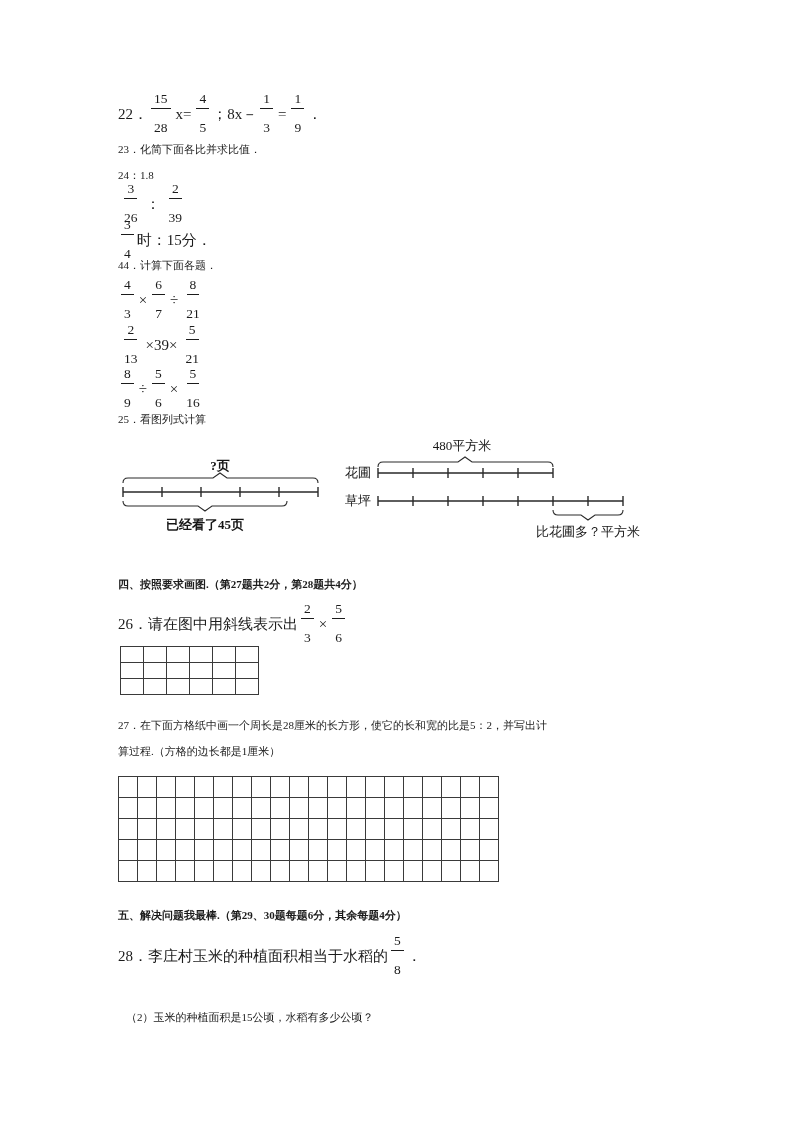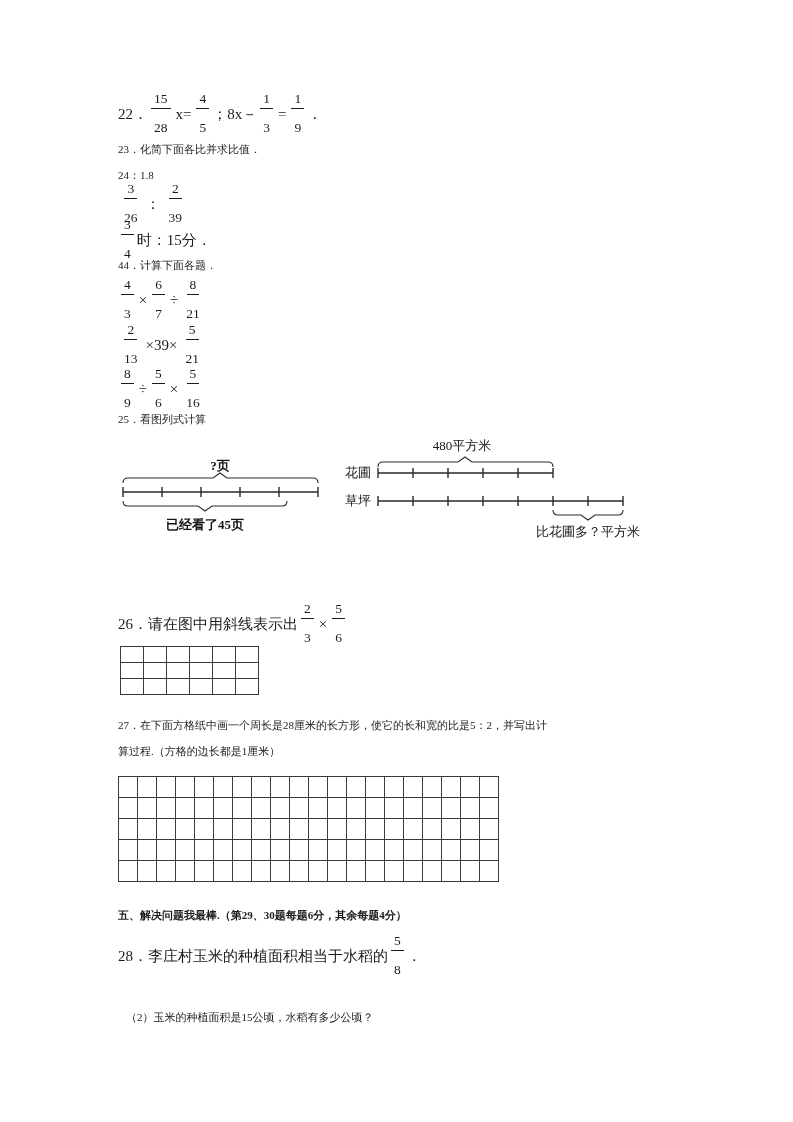--- a/index.html
+++ b/index.html
@@ -99,20 +99,21 @@
       <path class="brace" d="M268,37 Q268,32 273,32 L348,32 L355,27 L362,32 L438,32 Q443,32 443,37"></path>
       <text x="235" y="47">花圃</text>
       <path class="bar" d="M268,43 H443 M268,38 V48 M303,38 V48 M338,38 V48 M373,38 V48 M408,38 V48 M443,38 V48"></path>
       <text x="235" y="75">草坪</text>
       <path class="bar" d="M268,71 H513 M268,66 V76 M303,66 V76 M338,66 V76 M373,66 V76 M408,66 V76 M443,66 V76 M478,66 V76 M513,66 V76"></path>
       <path class="brace" d="M443,80 Q443,85 448,85 L471,85 L478,90 L485,85 L508,85 Q513,85 513,80"></path>
       <text x="478" y="106" text-anchor="middle">比花圃多？平方米</text>
     </g>
   </svg>
 
+  <div class="textline bold" style="top:578px">四、按照要求画图.（第27题共2分，第28题共4分）</div>
 
   <div class="row" style="top:606px">
     <span>26．请在图中用斜线表示出</span>
     <span class="frac"><span class="fnum">2</span><span class="fden">3</span></span>
     <span class="op">×</span>
     <span class="frac"><span class="fnum">5</span><span class="fden">6</span></span>
   </div>
   <div class="grid grid-q26" style="grid-template-columns: repeat(6, var(--cw)); grid-template-rows: repeat(3, var(--ch));">
       <div class="cell"></div>
       <div class="cell"></div>

